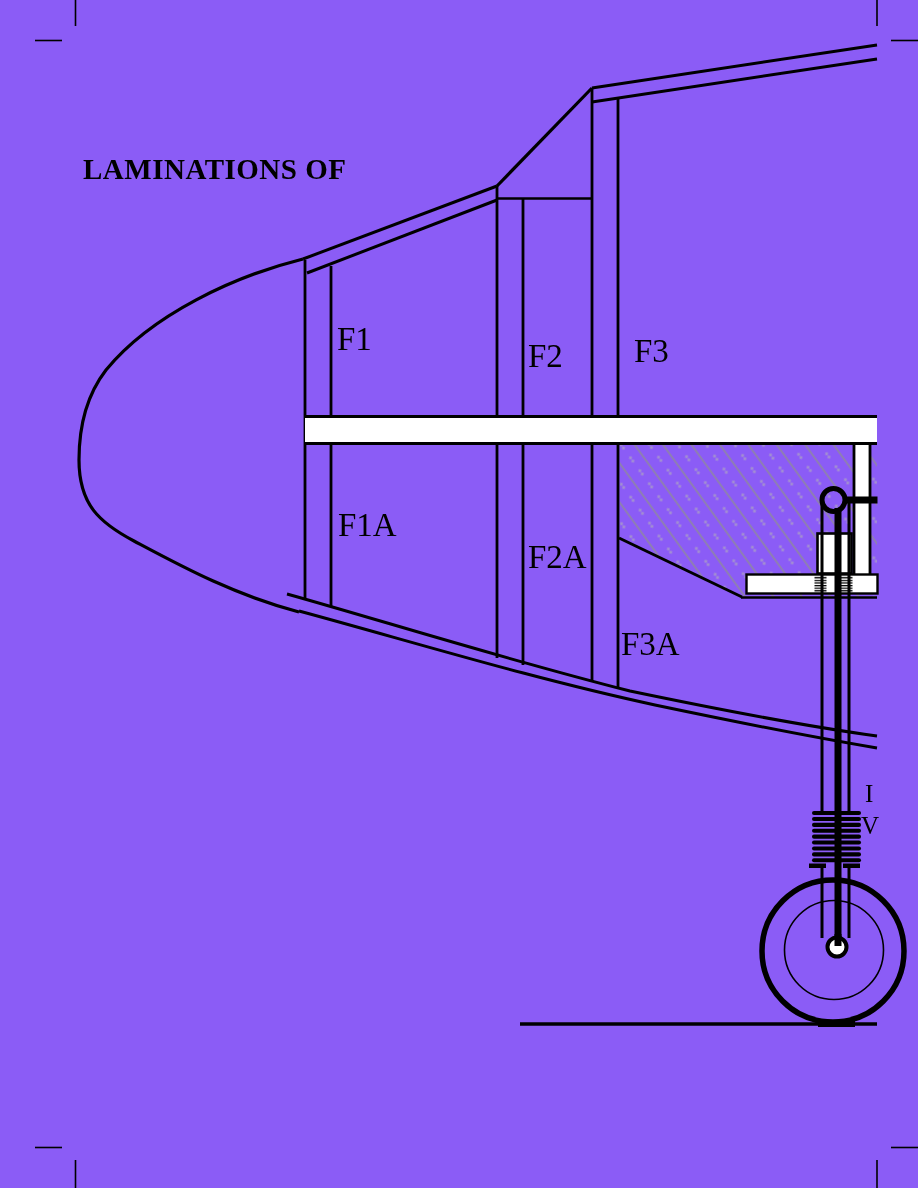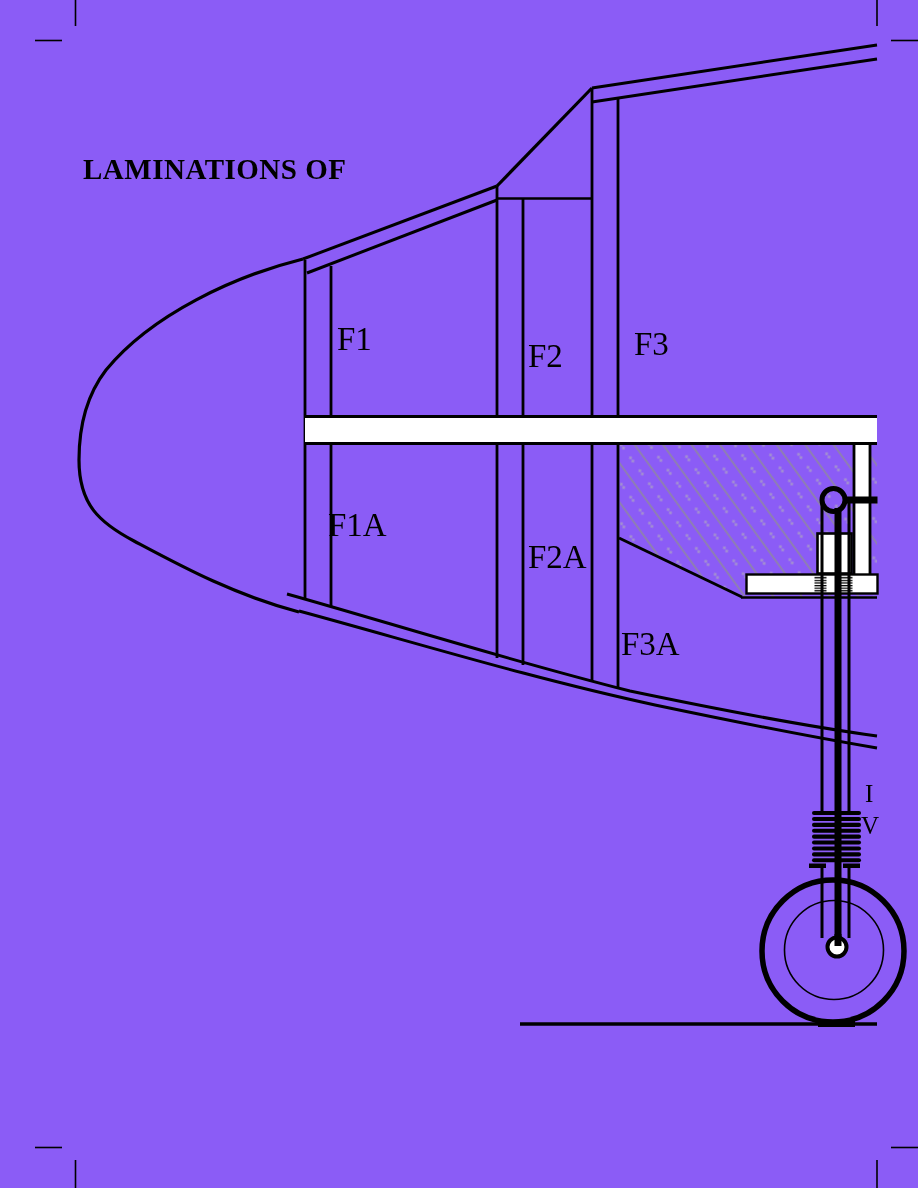--- a/index.html
+++ b/index.html
@@ -137,21 +137,21 @@
       <line x1="877" y1="1160" x2="877" y2="1188"></line>
     </g>
   </svg>
 
   <div class="title">
     <div>LAMINATIONS OF</div>
   </div>
 
   <div class="lbl" style="left:337px;top:323px">F1</div>
   <div class="lbl" style="left:528px;top:340px">F2</div>
-  <div class="lbl" style="left:634px;top:328px">F3</div>
-  <div class="lbl" style="left:328px;top:509px">F1A</div>
+  <div class="lbl" style="left:634px;top:335px">F3</div>
+  <div class="lbl" style="left:338px;top:509px">F1A</div>
   <div class="lbl" style="left:528px;top:541px">F2A</div>
   <div class="lbl" style="left:621px;top:628px">F3A</div>
 
   <div class="edge-lbl" style="left:865px;top:781px">I</div>
   <div class="edge-lbl" style="left:861px;top:813px">V</div>
 
 </div>
 
 </body></html>

